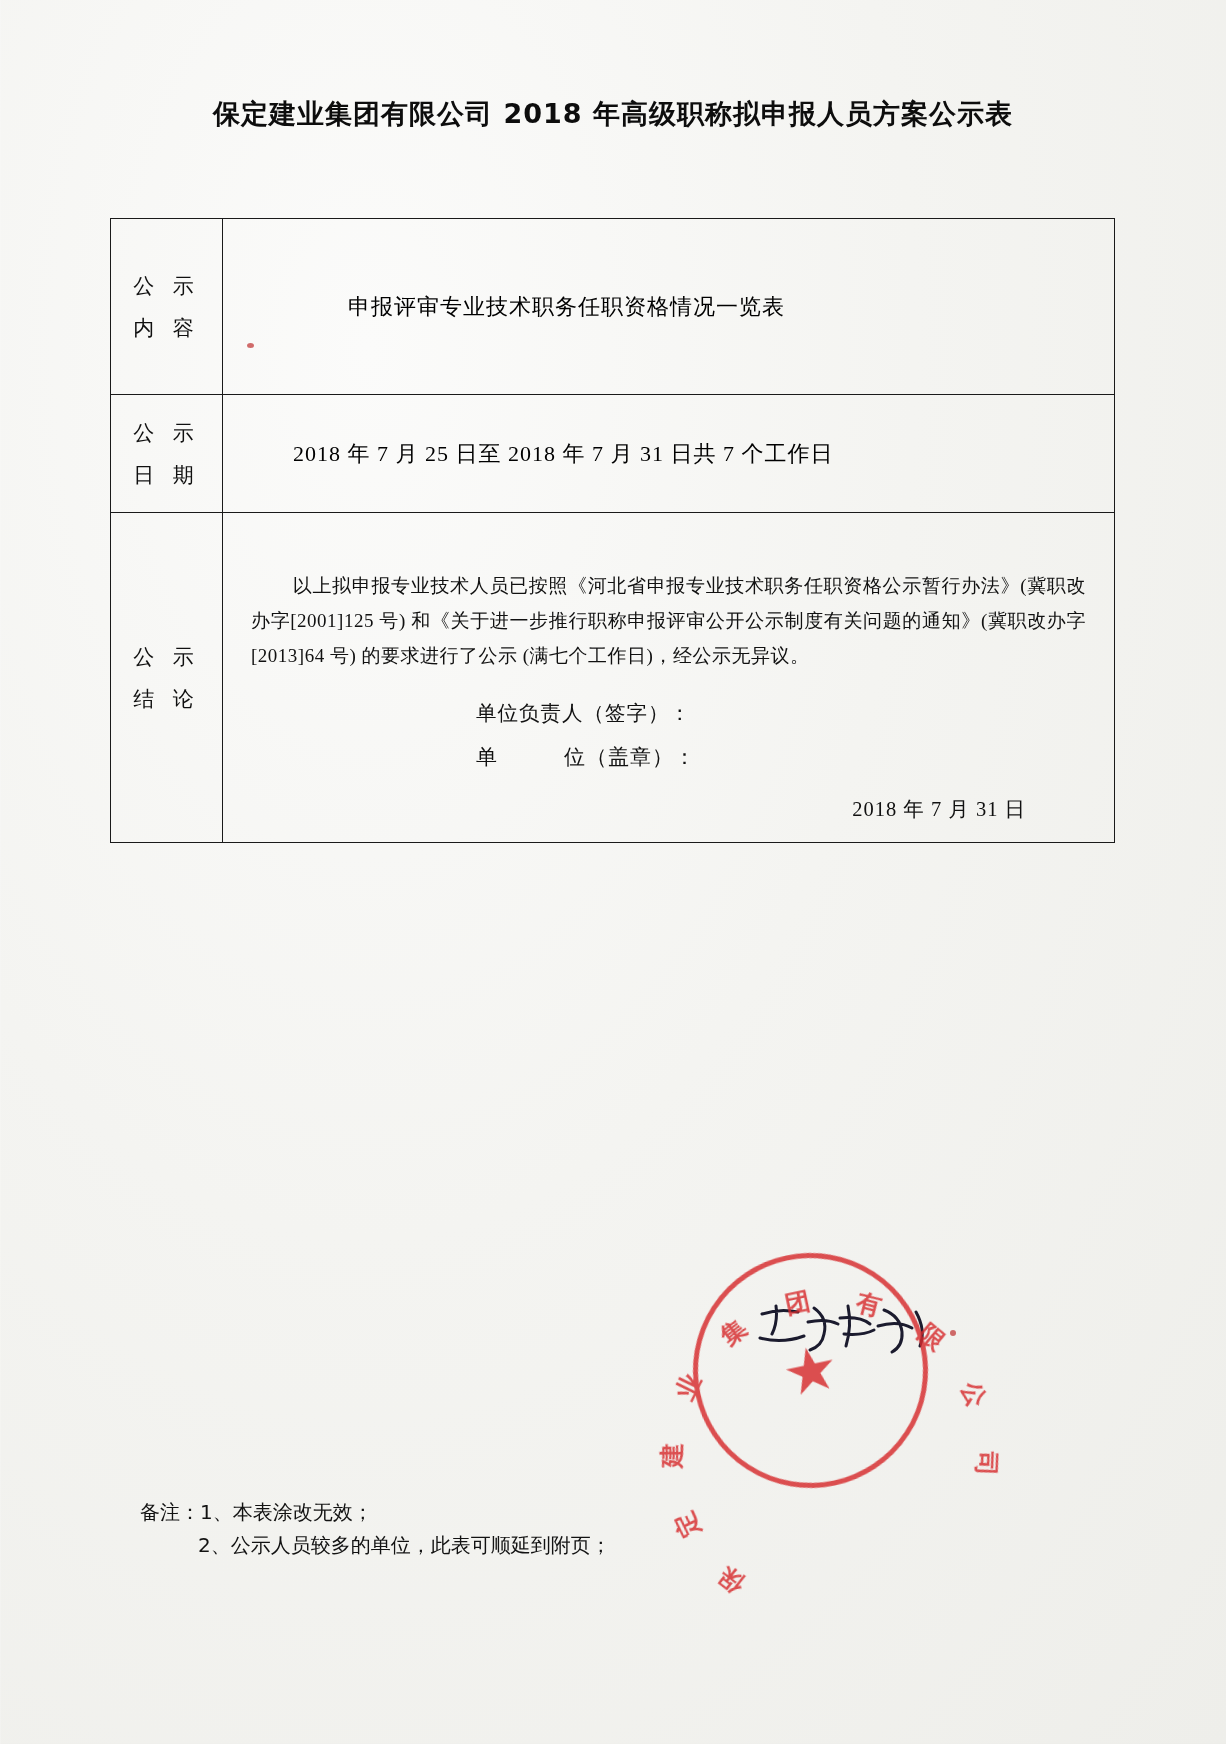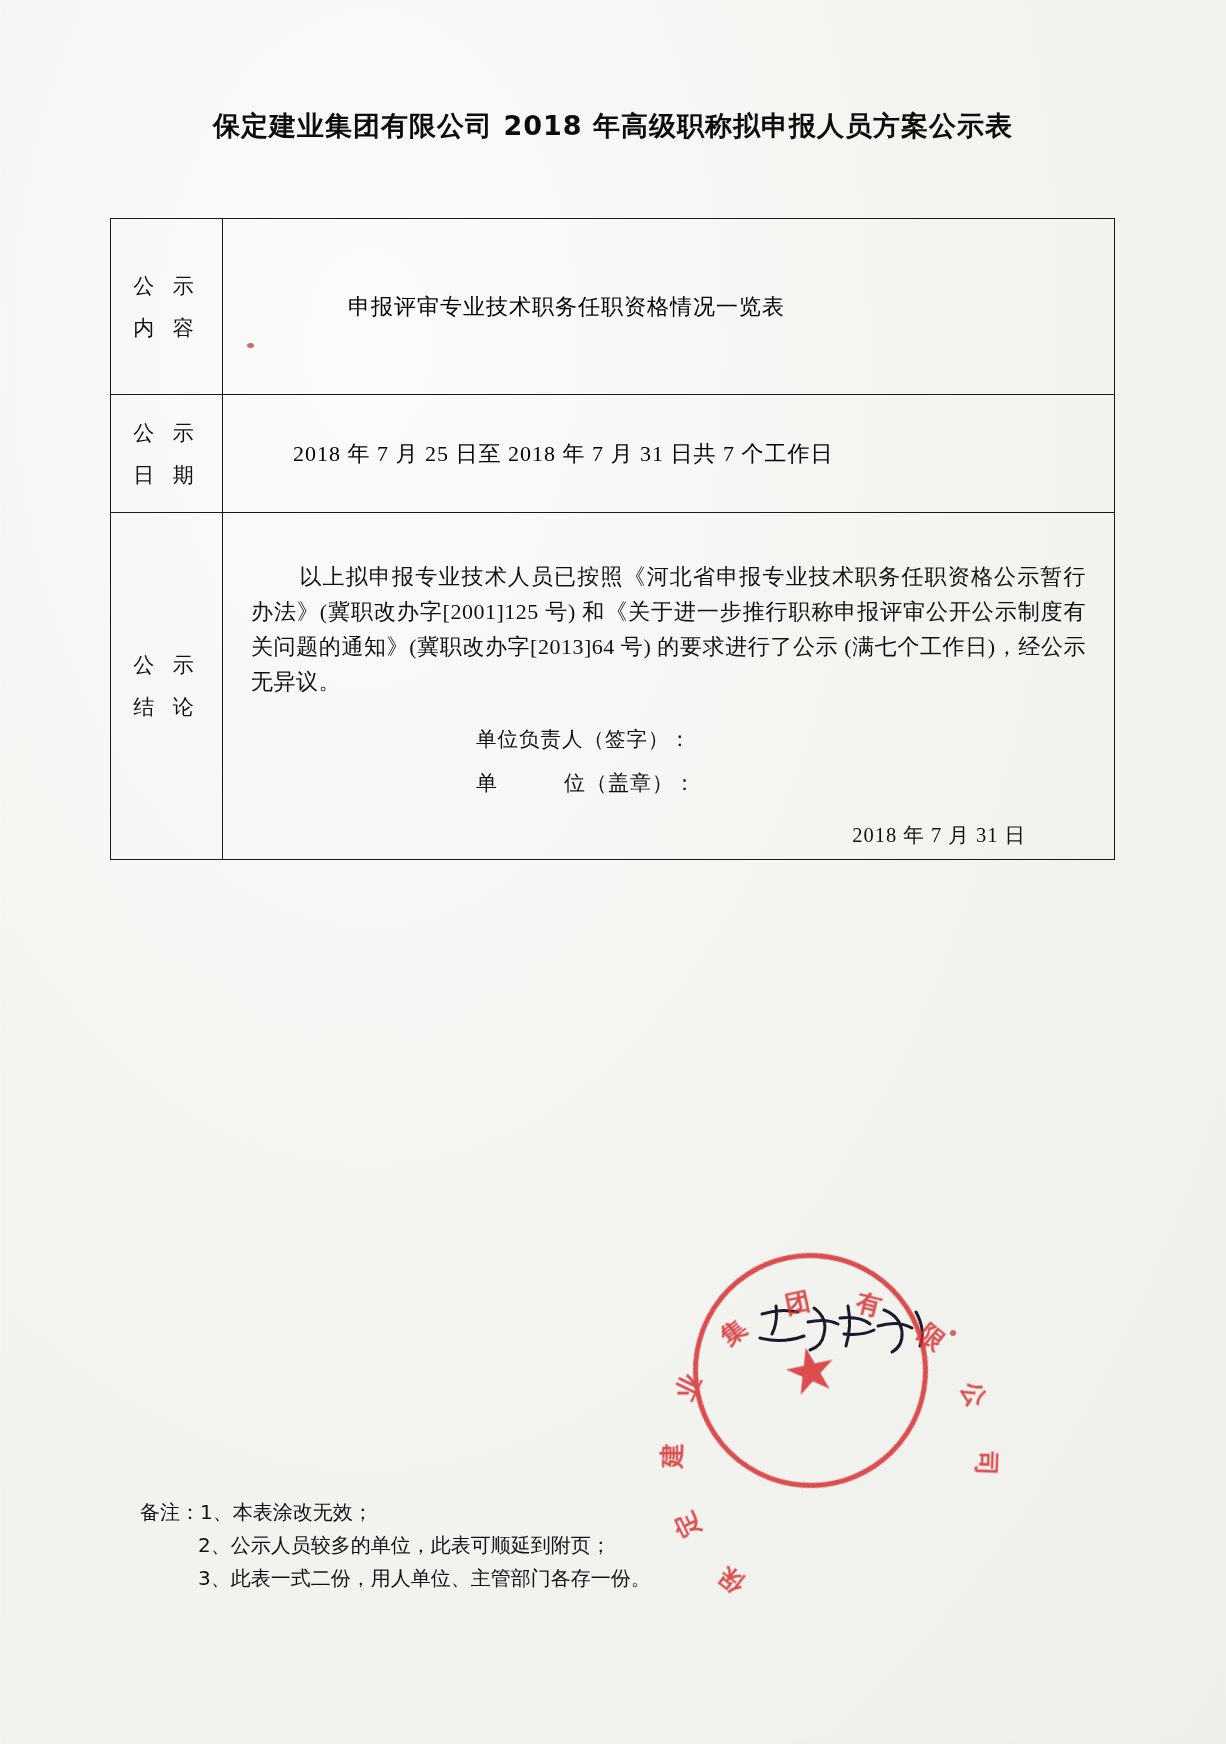--- a/index.html
+++ b/index.html
@@ -30,21 +30,21 @@
       linear-gradient(0deg, rgba(0,0,0,0.012) 0 1px, transparent 1px 9px);
     opacity: .5;
     pointer-events: none;
   }
   .sheet {
     position: absolute;
     inset: 0;
   }
   .doc-title {
     position: absolute;
-    top: 108px;
+    top: 96px;
     left: 0;
     width: 100%;
     text-align: center;
     font-family: "DejaVu Sans", sans-serif;
     font-weight: bold;
     font-size: 27px;
     letter-spacing: 1px;
     color: #0d0d0d;
   }
   table.main {
@@ -108,21 +108,21 @@
     letter-spacing: 1px;
     line-height: 50px;
   }
   .concl-wrap {
     padding: 22px 28px 10px 28px;
     position: relative;
     height: 100%;
     box-sizing: border-box;
   }
   .concl-p {
-    font-size: 22px;
+    font-size: 19px;
     line-height: 35px;
     text-indent: 2.2em;
     text-align: justify;
     letter-spacing: 0.5px;
     margin-top: 24px;
   }
   .sign-line {
     margin-top: 18px;
     padding-left: 225px;
     font-size: 20.5px;
@@ -259,23 +259,20 @@
       </tr>
     </tbody>
   </table>
 
   <div class="notes">
     <div class="n-row">
       <span>备注：</span><span>1、本表涂改无效；</span>
     </div>
     <div class="n-row n-indent">
       <span>2、公示人员较多的单位，此表可顺延到附页；</span>
-    </div>
-    <div class="n-row n-indent">
-      <span>3、此表一式二份，用人单位、主管部门各存一份。</span>
     </div>
   </div>
 
   <svg class="signature" viewBox="0 0 190 60">
     <g fill="none" stroke="#1b1b2e" stroke-width="3" stroke-linecap="round">
       <path d="M6 14 q18 -6 36 -2 M20 6 q2 16 -4 28 M4 38 q22 6 44 -2"></path>
       <path d="M58 8 q14 10 10 26 q-2 12 -14 16 M52 22 q18 -4 30 2"></path>
       <path d="M92 6 q4 20 -2 40 M84 18 q20 -2 30 6 M88 34 q18 2 30 -4"></path>
       <path d="M128 10 q16 6 18 22 q1 14 -10 20 M122 26 q20 -6 34 2"></path>
       <path d="M160 12 q10 18 4 34"></path>

